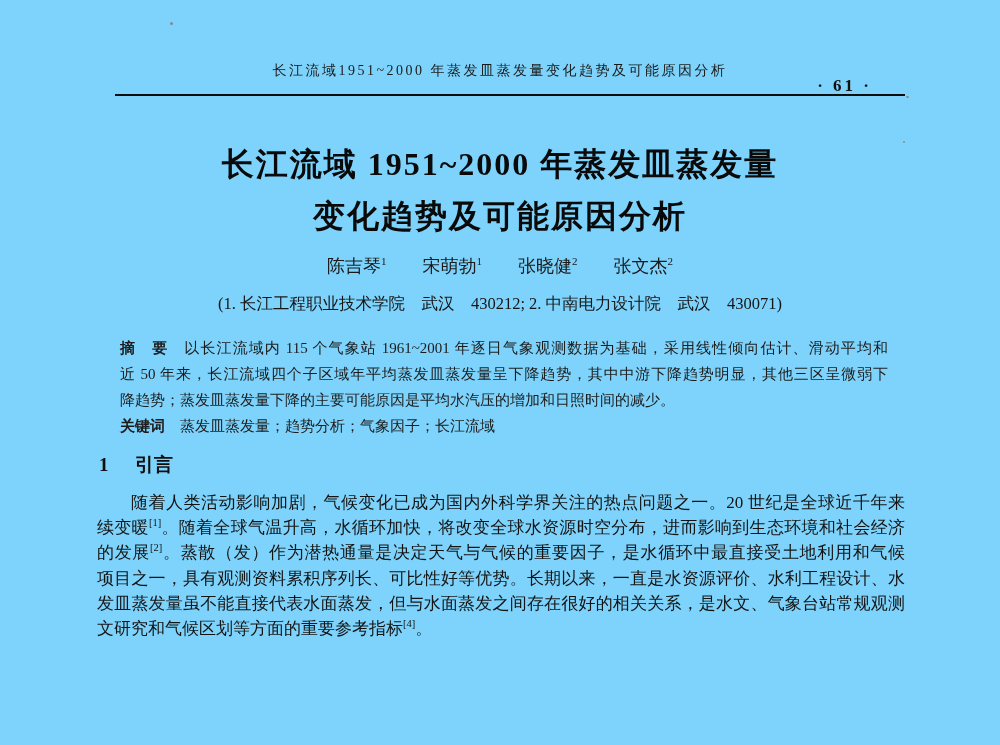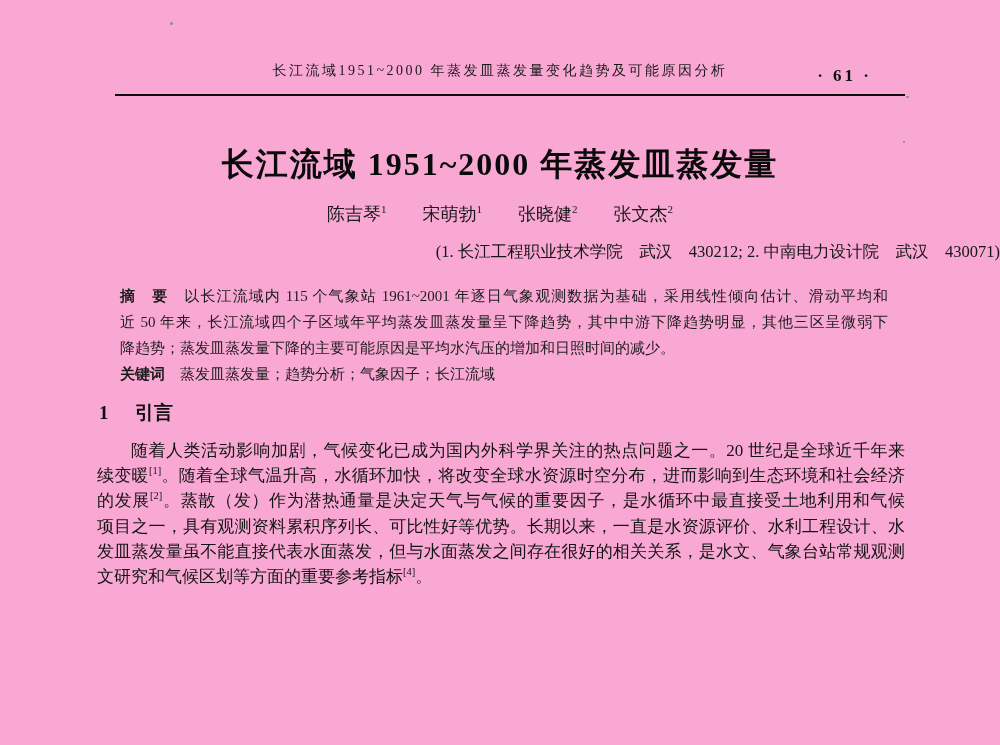--- a/index.html
+++ b/index.html
@@ -12,38 +12,38 @@
     height: 745px;
     overflow: hidden;
     position: relative;
     font-family: "Liberation Serif", "DejaVu Serif", serif;
     color: #151515;
   }
   .page {
     position: relative;
     width: 1000px;
     height: 745px;
-    background: #f9a8d4;
+    background: #7dd3fc;
   }
 
   
   .running-header {
     position: relative;
     padding-top: 62px;
     height: 22px;
   }
   .running-title {
     text-align: center;
     font-size: 14px;
     letter-spacing: 2.5px;
     color: #1a1a1a;
   }
   .page-number {
     position: absolute;
-    top: 66px;
+    top: 76px;
     right: 128px;
     font-size: 17px;
     font-weight: bold;
     letter-spacing: 3px;
     color: #111;
   }
   .header-rule {
     height: 2px;
     background: #0d0d0d;
     margin: 10px 95px 0 115px;
@@ -66,21 +66,21 @@
     font-size: 18px;
     line-height: 28px;
     color: #1a1a1a;
   }
   .center .tline { text-align: center; font-family: Liberation Serif, serif; }
   .authors sup { font-size: 11px; line-height: 0; }
 
   
   .affiliation {
     margin-top: 13px;
-    text-align: right;
+    text-align: center;
     font-size: 16.5px;
     color: #161616;
   }
 
   
   .abstract {
     margin: 20px 112px 0 120px;
     font-size: 15px;
     line-height: 26px;
     color: #1c1c1c;
@@ -133,20 +133,21 @@
   <div class="speckle sp3"></div>
 
   <div class="running-header">
     <div class="running-title">长江流域1951~2000 年蒸发皿蒸发量变化趋势及可能原因分析</div>
     <div class="page-number">· 61 ·</div>
   </div>
   <div class="header-rule"></div>
 
   <div class="paper-title">
     <div>长江流域 1951~2000 年蒸发皿蒸发量</div>
+    <div>变化趋势及可能原因分析</div>
   </div>
 
   <div class="authors center">
       <div class="tline short"><span>陈吉琴</span><sup>1</sup><span>　　宋萌勃</span><sup>1</sup><span>　　张晓健</span><sup>2</sup><span>　　张文杰</span><sup>2</sup></div>
     </div>
 
   <div class="affiliation">(1. 长江工程职业技术学院　武汉　430212; 2. 中南电力设计院　武汉　430071)</div>
 
   <div class="abstract justify">
       <div class="tline"><span class="bold">摘　要</span><span>　以长江流域内 115 个气象站 1961~2001 年逐日气象观测数据为基础，采用线性倾向估计、滑动平均和</span></div>

